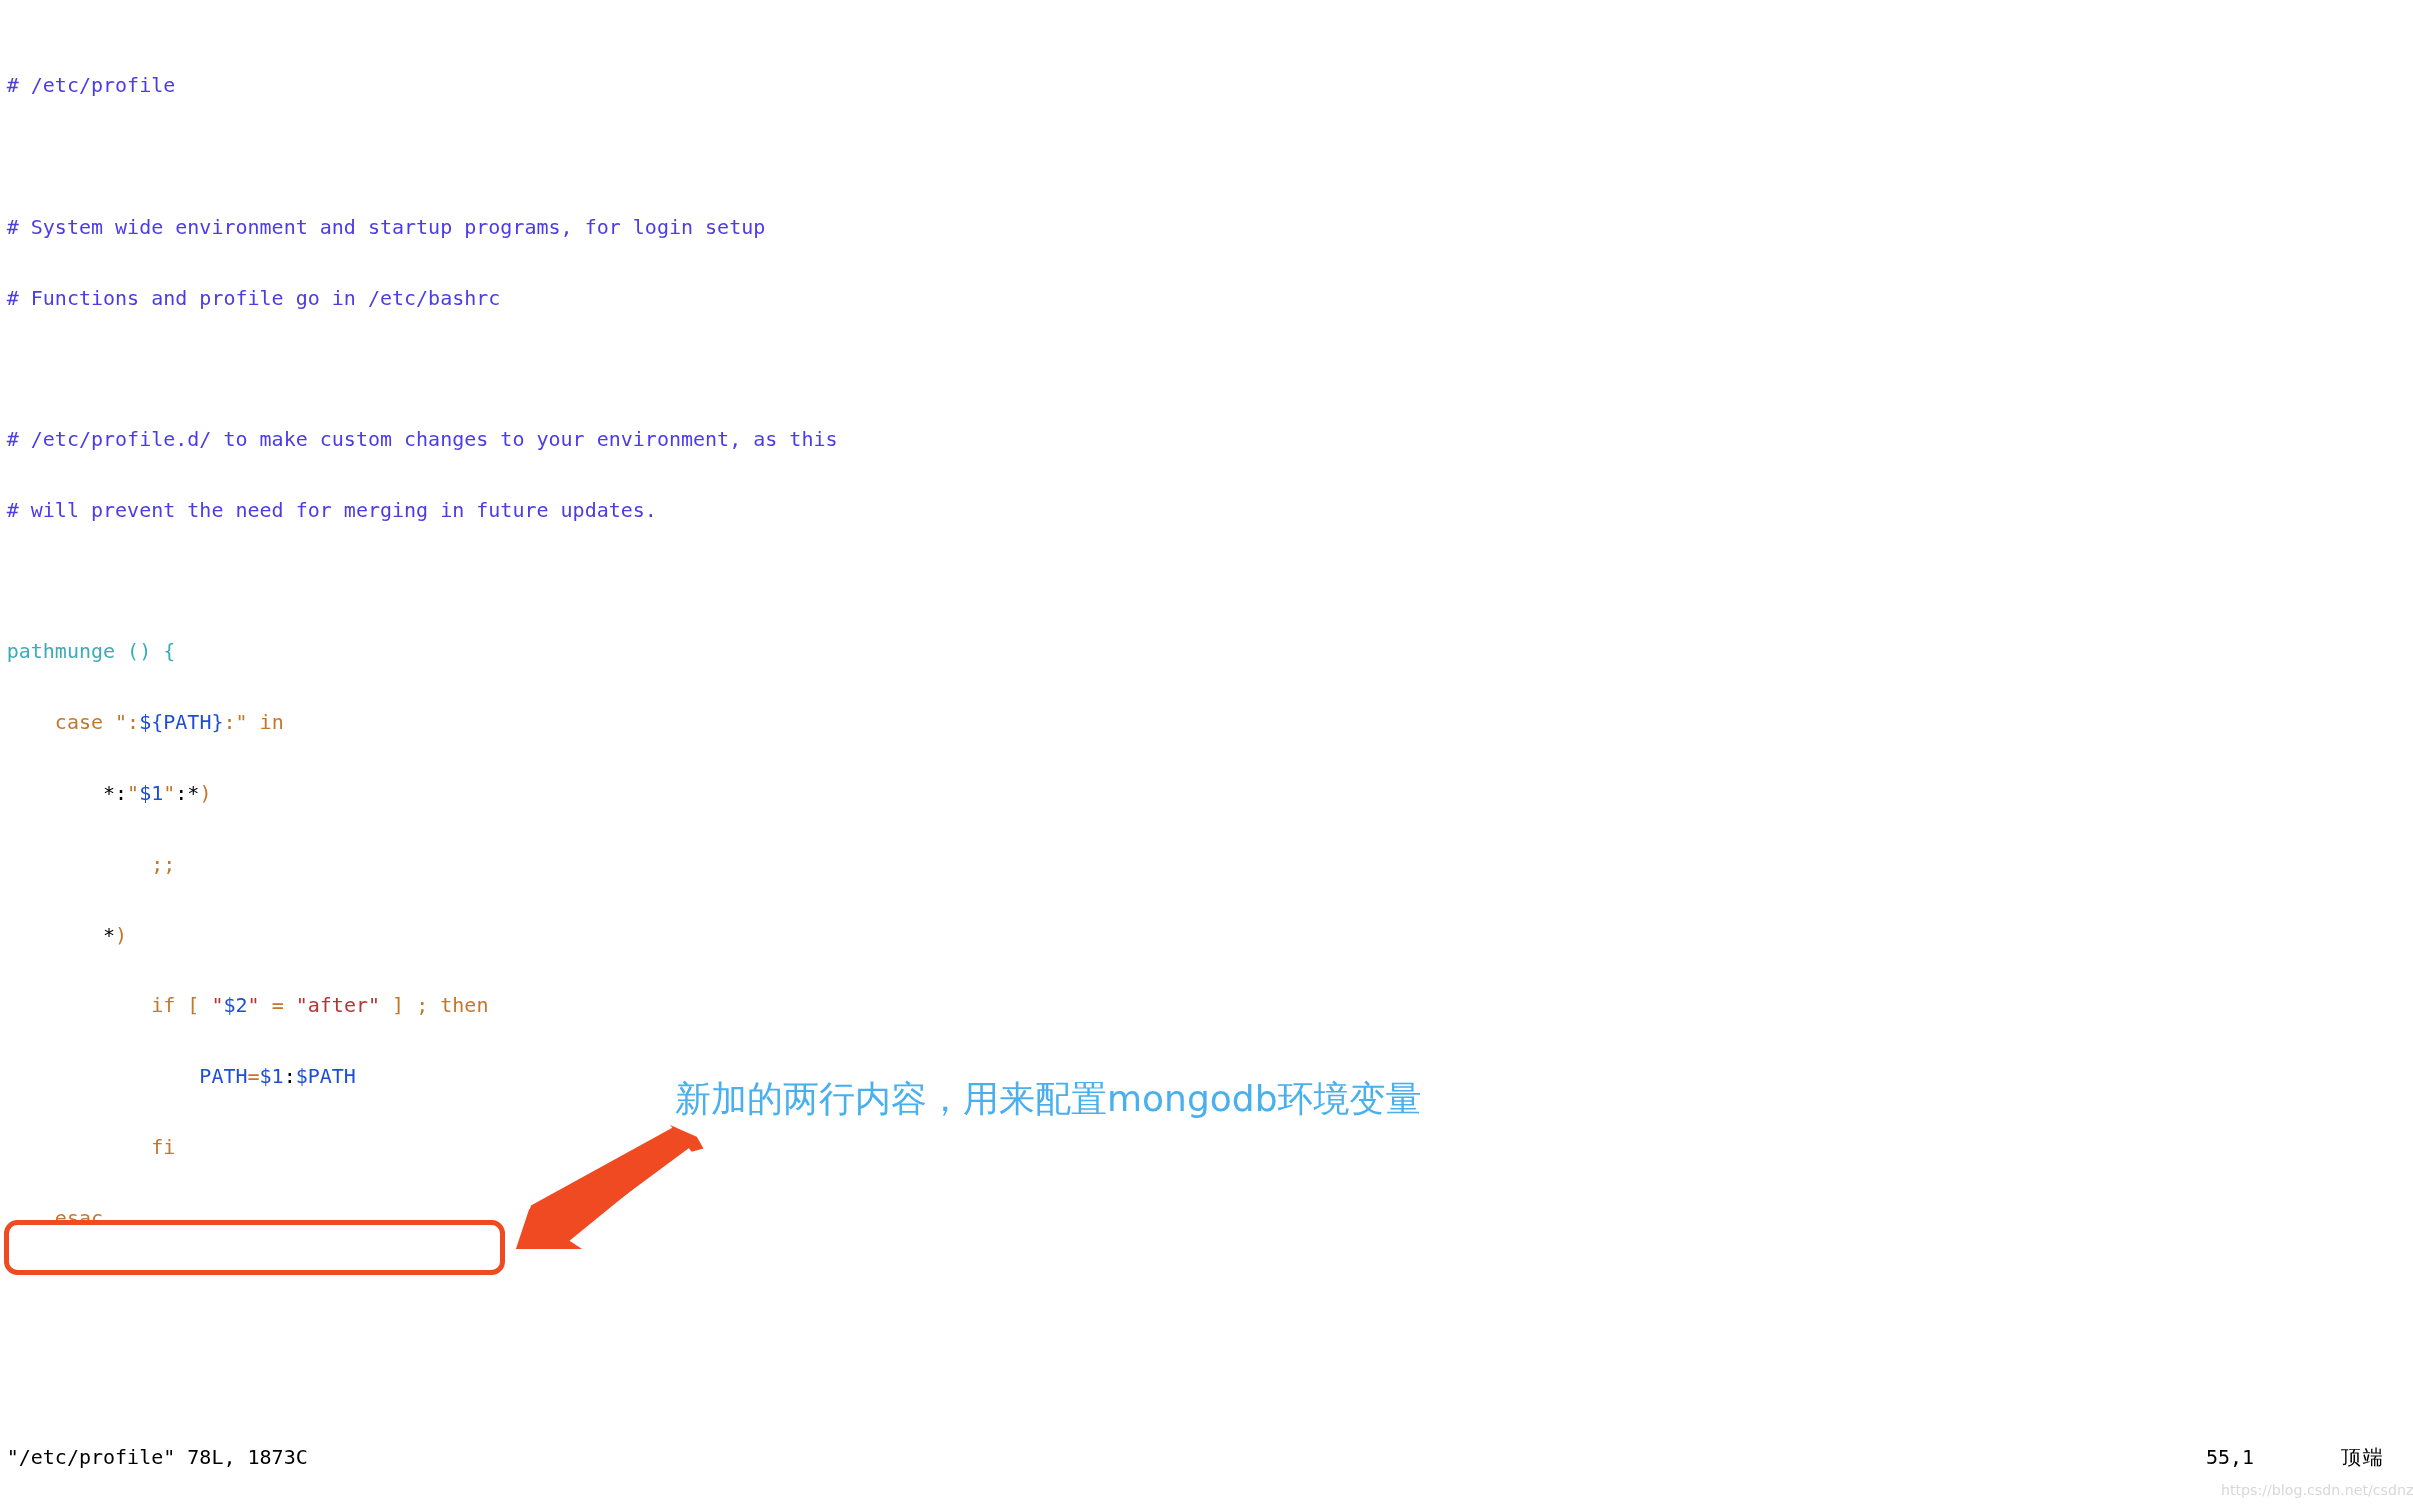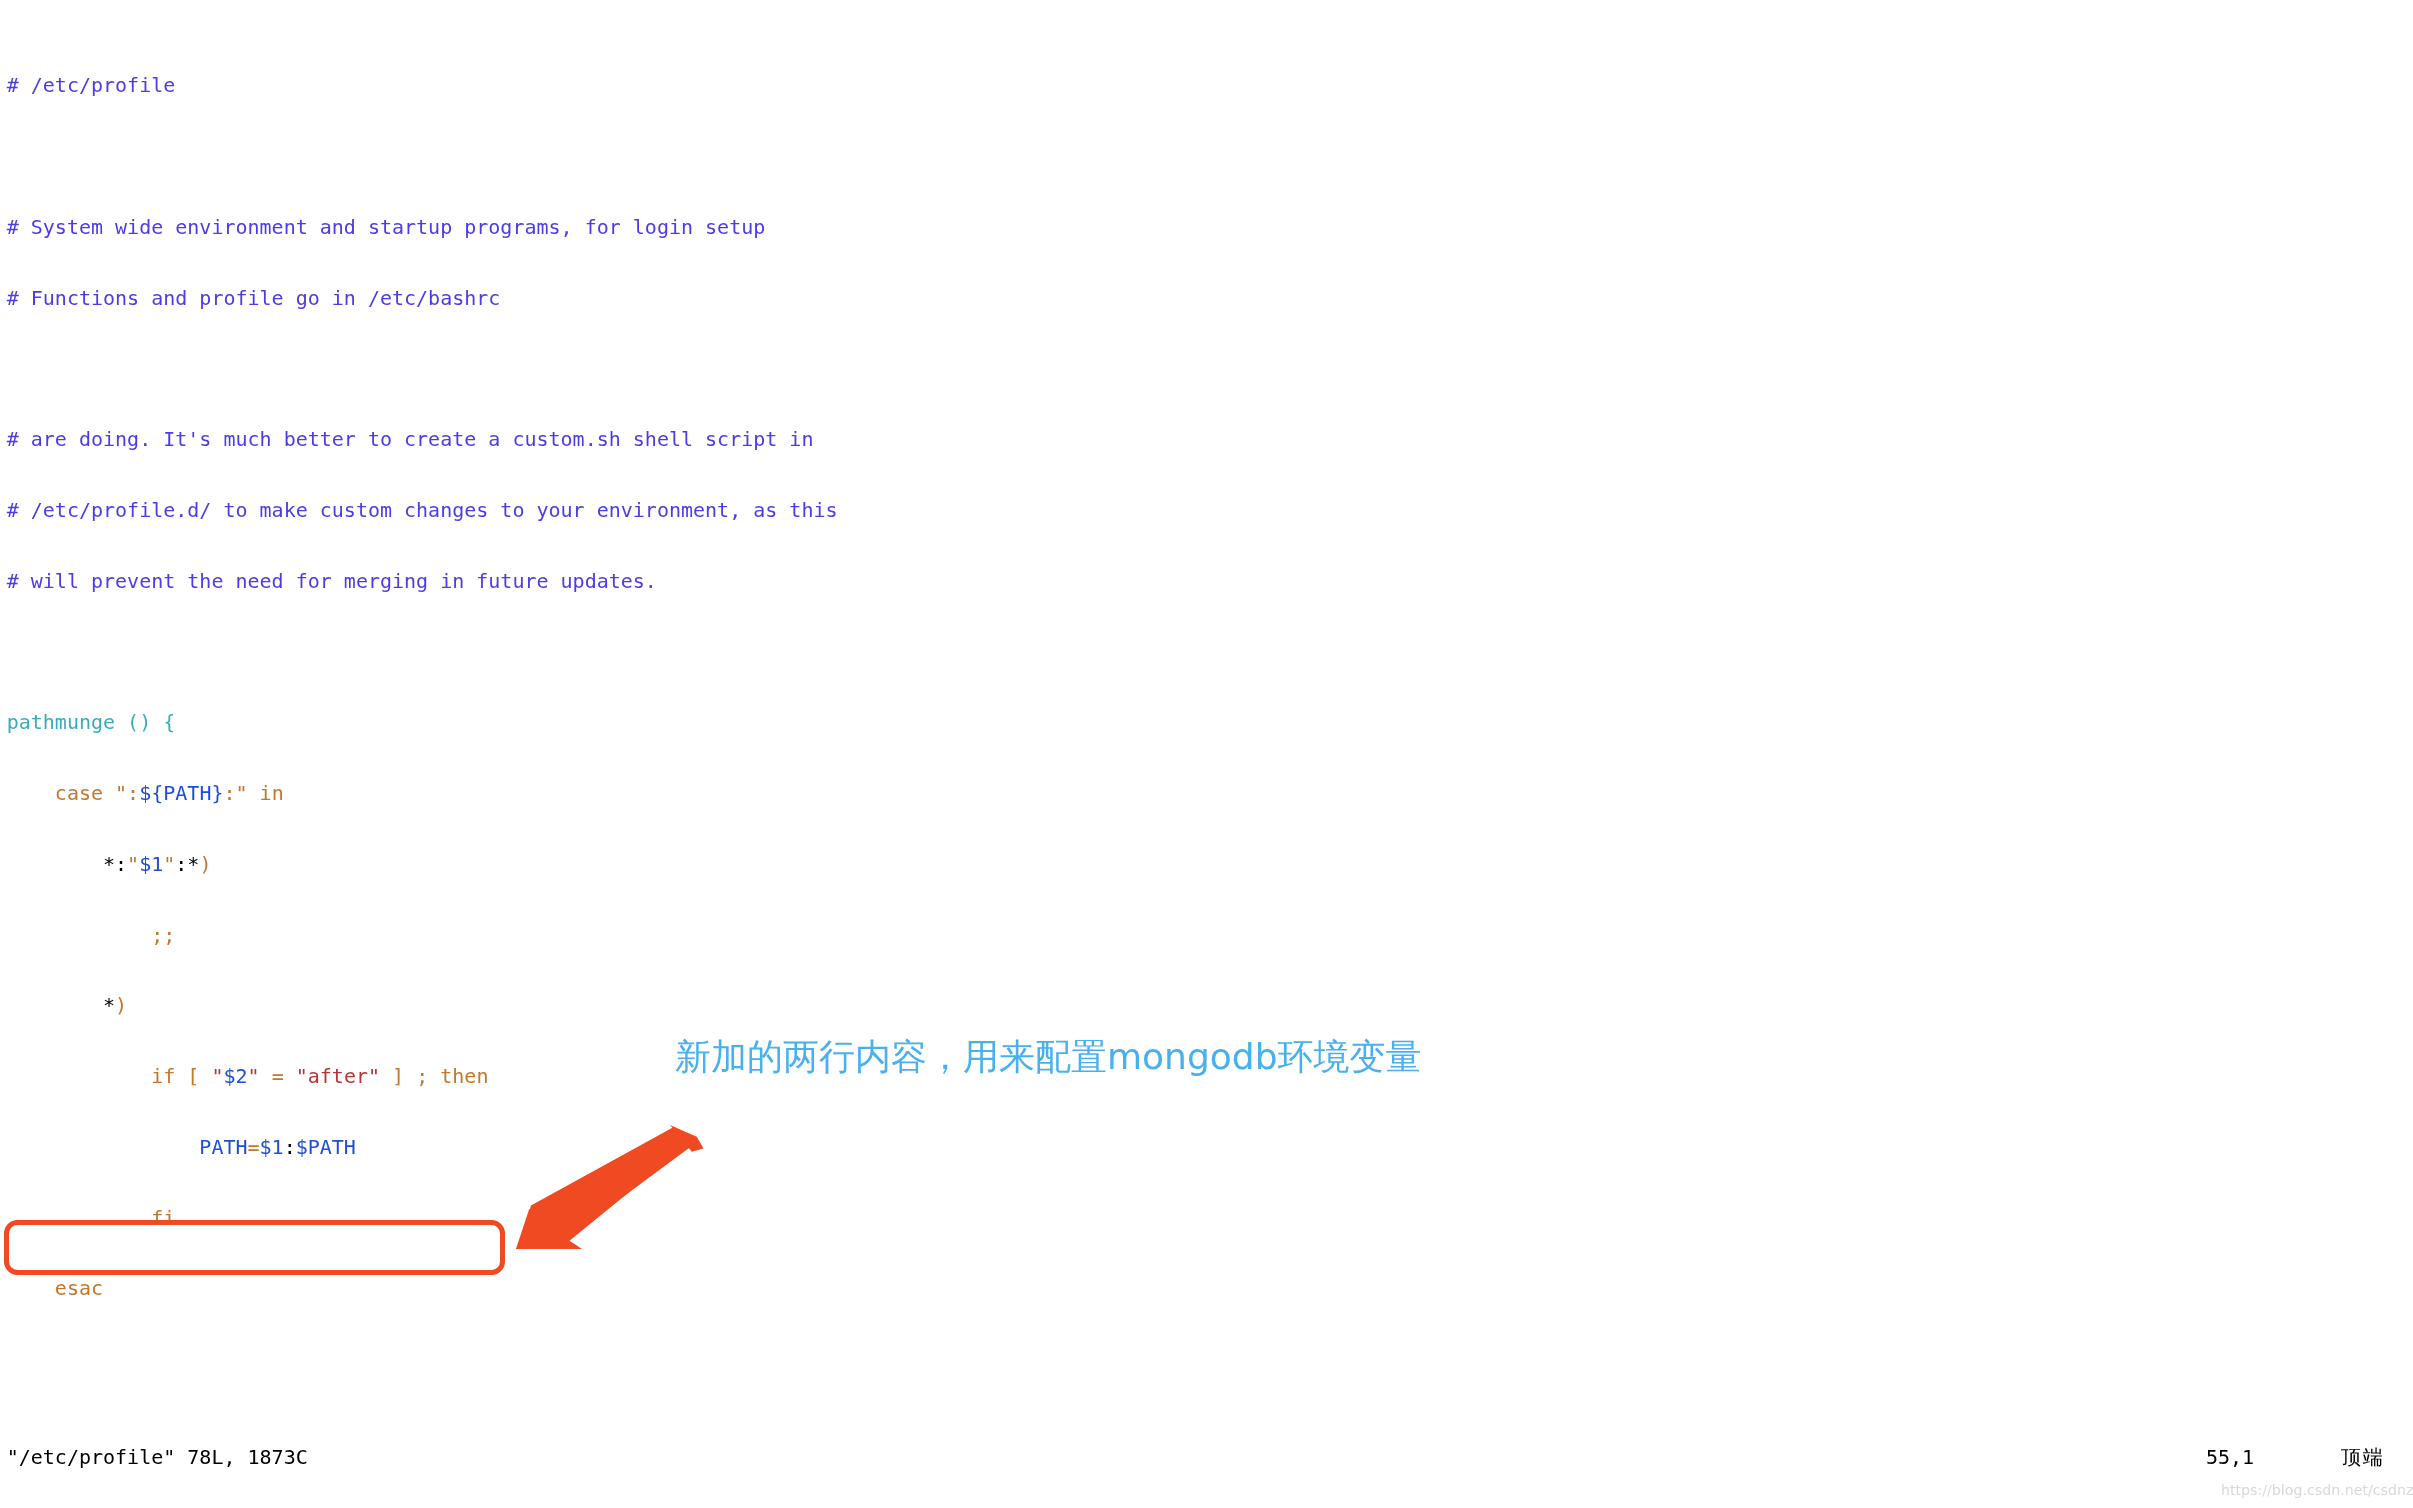--- a/index.html
+++ b/index.html
@@ -65,21 +65,21 @@
   
   #annotation-layer {
     position: absolute;
     left: 0; top: 0;
     width: 2413px; height: 1508px;
     pointer-events: none;
   }
   #annotation-note {
     position: absolute;
     left: 675px;
-    top: 1036px;
+    top: 1078px;
     font-family: "DejaVu Sans", "Liberation Sans", sans-serif;
     font-size: 36px;
     line-height: 42px;
     color: #49b0ee;
     white-space: pre;
   }
   #highlight-box {
     position: absolute;
     left: 4.2px;
     top: 1220px;
@@ -111,21 +111,20 @@
 
 <div id="screen">
 
   <div id="editor">
 
     <span class="ln"><span class="c">#</span><span class="c"> /etc/profile</span></span>
     <span class="ln"> </span>
     <span class="ln"><span class="c"># System wide environment and startup programs, for login setup</span></span>
     <span class="ln"><span class="c"># Functions and profile go in /etc/bashrc</span></span>
     <span class="ln"> </span>
-    <span class="ln"><span class="c"># are doing. It's much better to create a custom.sh shell script in</span></span>
     <span class="ln"><span class="c"># /etc/profile.d/ to make custom changes to your environment, as this</span></span>
     <span class="ln"><span class="c"># will prevent the need for merging in future updates.</span></span>
     <span class="ln"> </span>
     <span class="ln"><span class="fn">pathmunge () {</span></span>
     <span class="ln"><span class="op">    </span><span class="kw">case</span><span class="op"> </span><span class="kw">":</span><span class="var">${PATH}</span><span class="kw">:"</span><span class="op"> </span><span class="kw">in</span></span>
     <span class="ln"><span class="op">        *:</span><span class="kw">"</span><span class="var">$1</span><span class="kw">"</span><span class="op">:*</span><span class="kw">)</span></span>
     <span class="ln"><span class="op">            </span><span class="kw">;;</span></span>
     <span class="ln"><span class="op">        *</span><span class="kw">)</span></span>
     <span class="ln"><span class="op">            </span><span class="kw">if</span><span class="op"> </span><span class="kw">[</span><span class="op"> </span><span class="str">"</span><span class="var">$2</span><span class="str">"</span><span class="op"> </span><span class="kw">=</span><span class="op"> </span><span class="str">"after"</span><span class="op"> </span><span class="kw">]</span><span class="op"> </span><span class="kw">;</span><span class="op"> </span><span class="kw">then</span></span>
     <span class="ln"><span class="op">                </span><span class="var">PATH</span><span class="kw">=</span><span class="var">$1</span><span class="op">:</span><span class="var">$PATH</span></span>

